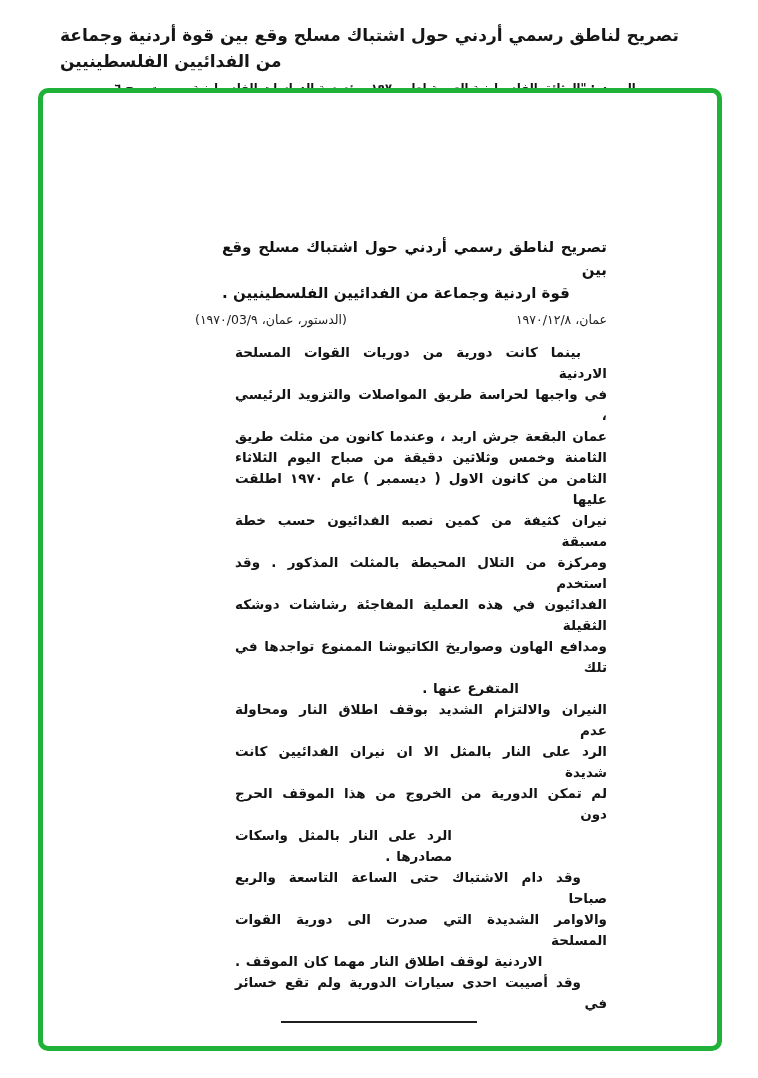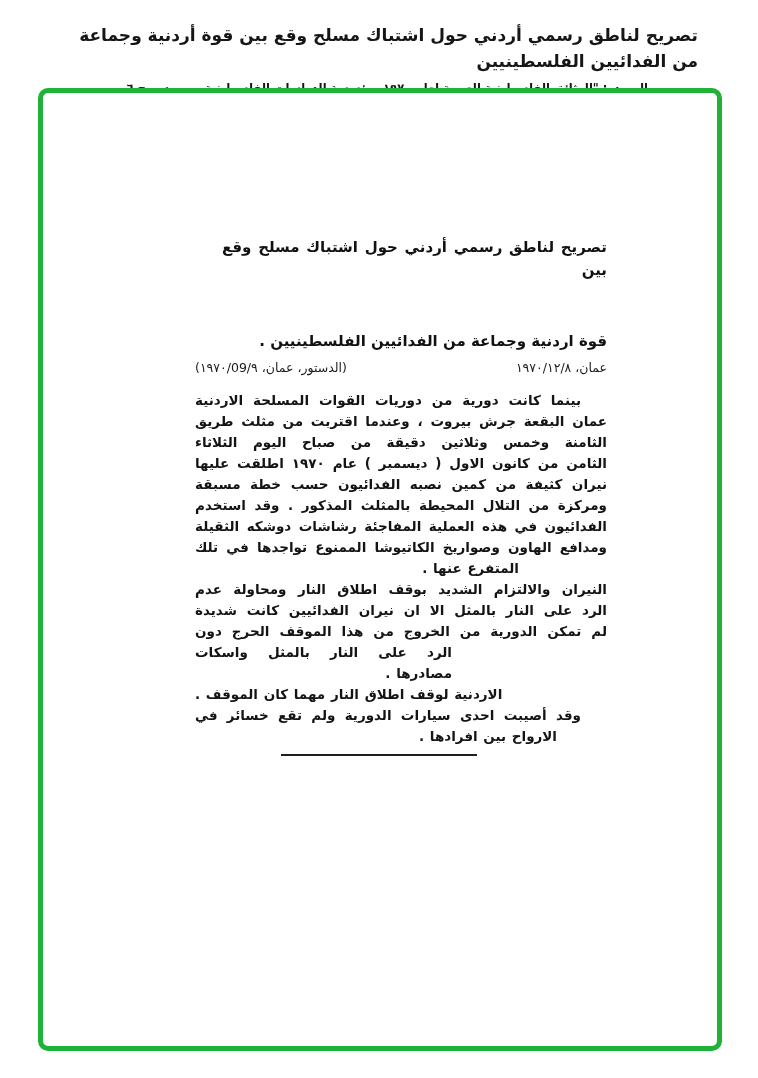--- a/index.html
+++ b/index.html
@@ -8,21 +8,21 @@
     background: #ffffff;
     overflow: hidden;
     font-family: "DejaVu Sans", sans-serif;
     color: #161616;
   }
   .page { position: relative; width: 758px; height: 1078px; }
 
   
   .top-header {
     position: absolute; top: 22px; left: 0; right: 0;
-    text-align: right;
+    text-align: left;
   }
   .top-header .main-title {
     font-size: 17px; font-weight: bold; line-height: 26px;
     padding: 0 60px;
   }
   .top-header .source-line {
     margin-top: 7px;
     font-size: 11.5px; font-weight: bold;
     padding: 0 110px;
   }
@@ -44,21 +44,21 @@
     width: 412px;
     direction: rtl;
   }
   .doc-title {
     font-weight: bold;
     font-size: 15px; line-height: 23px;
     margin-left: 27px; 
     color: #111;
   }
   .doc-title .t-line1 { text-align: justify; text-align-last: justify; }
-  .doc-title .t-line2 { text-align: right; margin-top: 48px; }
+  .doc-title .t-line2 { text-align: left; }
 
   .dateline {
     margin-top: 7px;
     display: flex;
     justify-content: space-between;
     align-items: baseline;
     font-size: 12.5px;
     color: #1c1c1c;
   }
 
@@ -66,20 +66,21 @@
     margin-top: 15px;
     font-size: 13.5px;
     font-weight: bold;
     line-height: 21px;
     color: #141414;
   }
   .bline {
     text-align: justify;
     text-align-last: justify;
     word-spacing: 1px;
+    margin-left: 40px;
   }
   .bline.first { text-indent: 26px; }
   .bline.last  { text-align-last: right; }
   
   .para-0 .bline.last { padding-right: 88px; }
   .para-1 .bline.last { padding-right: 155px; }
   .para-2 .bline.last { text-align-last: left; padding-right: 0; }
   .para-3 .bline.last { padding-right: 50px; }
 
   .divider-rule {
@@ -103,47 +104,49 @@
 
   <div class="doc-column">
 
     <div class="doc-title">
       <div class="t-line1">تصريح لناطق رسمي أردني حول اشتباك مسلح وقع بين</div>
       <div class="t-line2">قوة اردنية وجماعة من الفدائيين الفلسطينيين .</div>
     </div>
 
     <div class="dateline">
       <span>عمان، ١٩٧٠/١٢/٨</span>
-      <span>(الدستور، عمان، ١٩٧٠/09/٩)</span>
+      <span>(الدستور، عمان، ١٩٧٠/03/٩)</span>
     </div>
 
     <div class="doc-body">
         <div class="para para-0">
           <div class="bline first">بينما كانت دورية من دوريات القوات المسلحة الاردنية</div>
-          <div class="bline">عمان البقعة جرش بيروت ، وعندما اقتربت من مثلث طريق</div>
+          <div class="bline">في واجبها لحراسة طريق المواصلات والتزويد الرئيسي ،</div>
+          <div class="bline">عمان البقعة جرش اربد ، وعندما كانون من مثلث طريق</div>
           <div class="bline">الثامنة وخمس وثلاثين دقيقة من صباح اليوم الثلاثاء</div>
           <div class="bline">الثامن من كانون الاول ( ديسمبر ) عام ١٩٧٠ اطلقت عليها</div>
           <div class="bline">نيران كثيفة من كمين نصبه الفدائيون حسب خطة مسبقة</div>
           <div class="bline">ومركزة من التلال المحيطة بالمثلث المذكور . وقد استخدم</div>
           <div class="bline">الفدائيون في هذه العملية المفاجئة رشاشات دوشكه الثقيلة</div>
           <div class="bline">ومدافع الهاون وصواريخ الكاتيوشا الممنوع تواجدها في تلك</div>
           <div class="bline last">المتفرع عنها .</div>
         </div>
         <div class="para para-1">
           <div class="bline">النيران والالتزام الشديد بوقف اطلاق النار ومحاولة عدم</div>
           <div class="bline">الرد على النار بالمثل الا ان نيران الفدائيين كانت شديدة</div>
           <div class="bline">لم تمكن الدورية من الخروج من هذا الموقف الحرج دون</div>
           <div class="bline last">الرد على النار بالمثل واسكات مصادرها .</div>
         </div>
         <div class="para para-2">
+          <div class="bline first">وقد دام الاشتباك حتى الساعة التاسعة والربع صباحا</div>
+          <div class="bline">والاوامر الشديدة التي صدرت الى دورية القوات المسلحة</div>
           <div class="bline last">الاردنية لوقف اطلاق النار مهما كان الموقف .</div>
         </div>
         <div class="para para-3">
           <div class="bline first">وقد أصيبت احدى سيارات الدورية ولم تقع خسائر في</div>
-          <div class="bline last">الارواح بين افرادها .</div>
         </div>
       </div>
 
     <div class="divider-rule"></div>
 
   </div>
 
 </div>
 
 </body></html>

